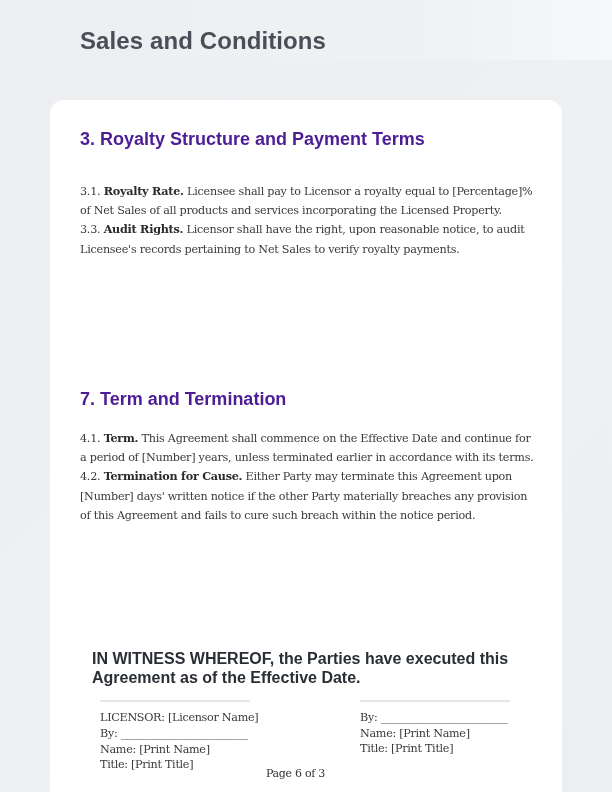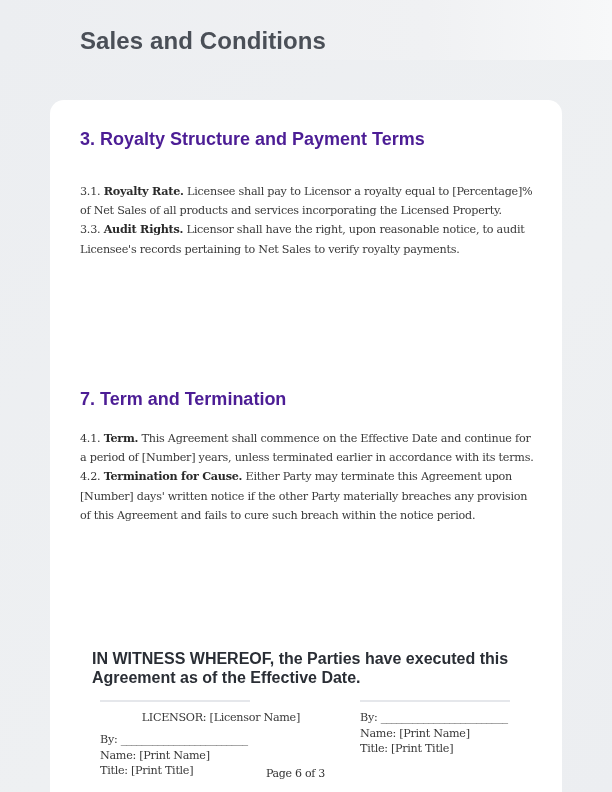--- a/index.html
+++ b/index.html
@@ -38,21 +38,21 @@
     position: absolute; left: 92px; top: 649px; width: 470px; margin: 0;
     font-family: "Liberation Sans", sans-serif; font-weight: bold;
     font-size: 16px; line-height: 19px; color: #2a2e35;
   }
   .sig-block {
     position: absolute; top: 700px; width: 200px;
     font-family: "DejaVu Serif", serif; font-size: 11.2px; color: #3a3a3a;
     letter-spacing: -0.3px;
   }
   .sig-rule { width: 150px; height: 2px; background: #e5e7eb; margin-bottom: 8px; }
-  .sig-party { line-height: 16px; margin-bottom: 6px; white-space: nowrap; text-align: right; }
+  .sig-party { line-height: 16px; margin-bottom: 0; white-space: nowrap; }
   .sig-line { line-height: 15.5px; white-space: nowrap; }
   .page-num {
     position: absolute; left: 266px; top: 767px;
     font-family: "DejaVu Serif", serif; font-size: 11px; color: #333;
     letter-spacing: -0.3px;
   }
 </style>
 </head>
 <body>
 

